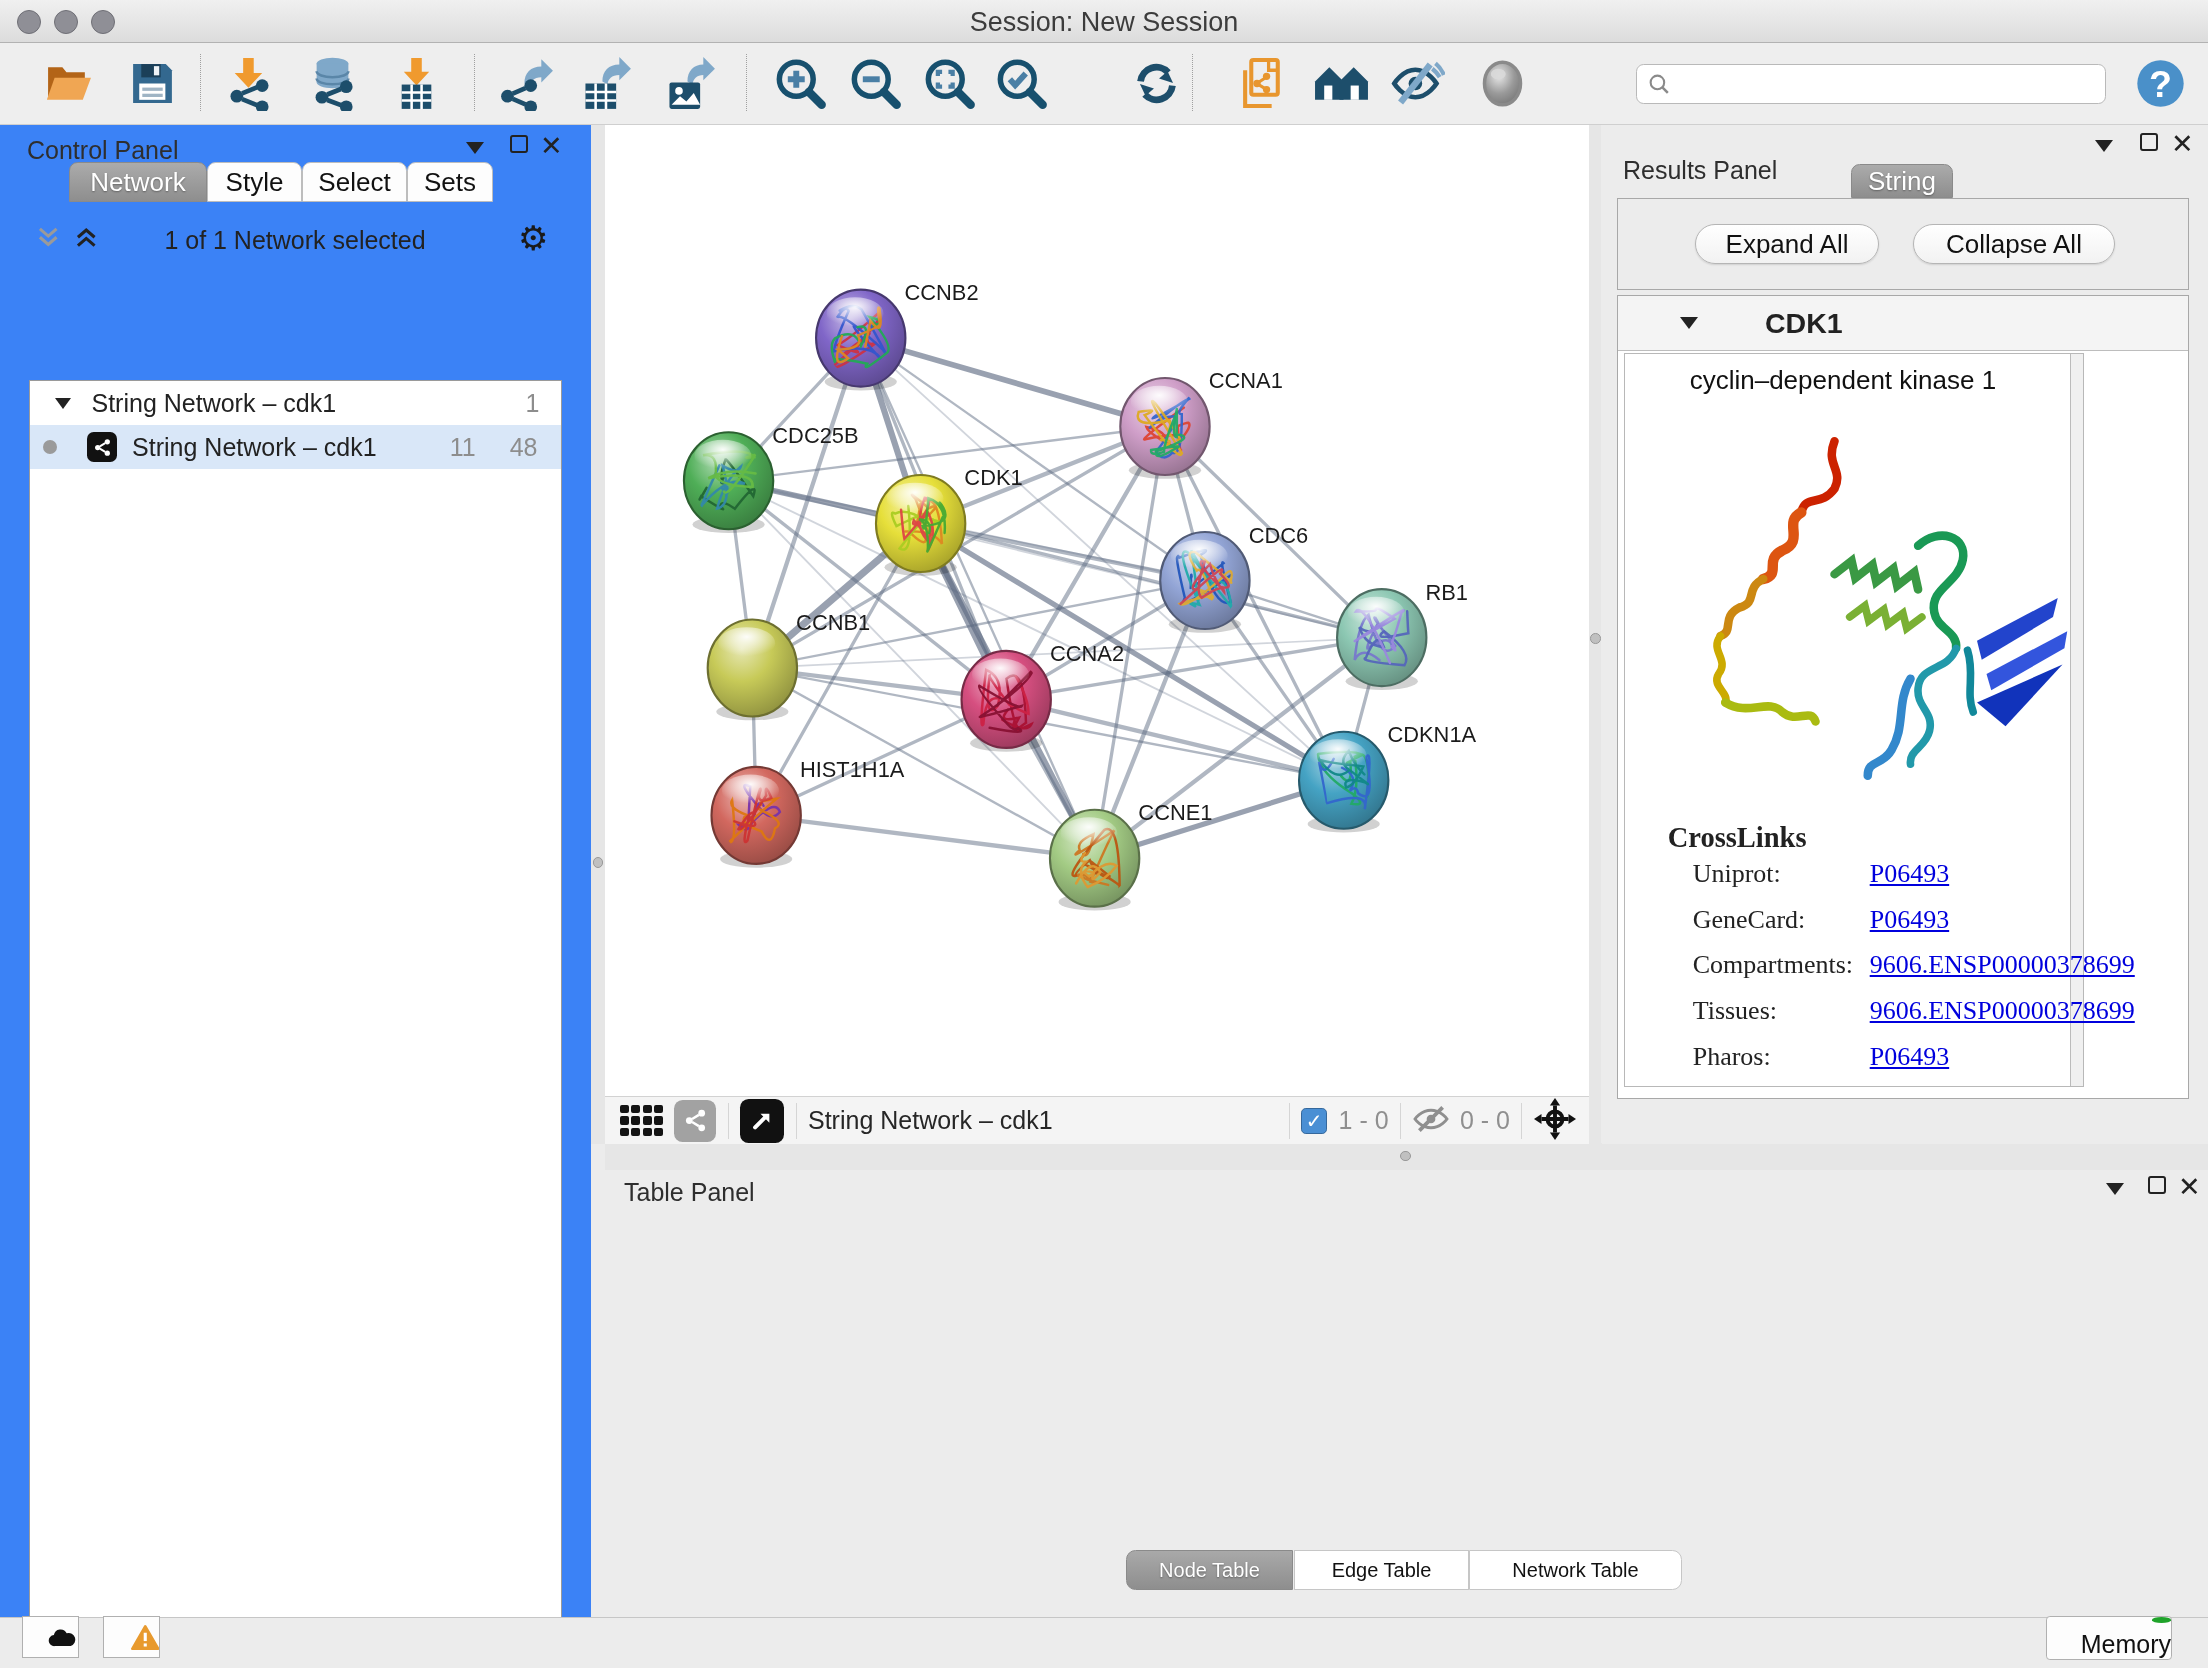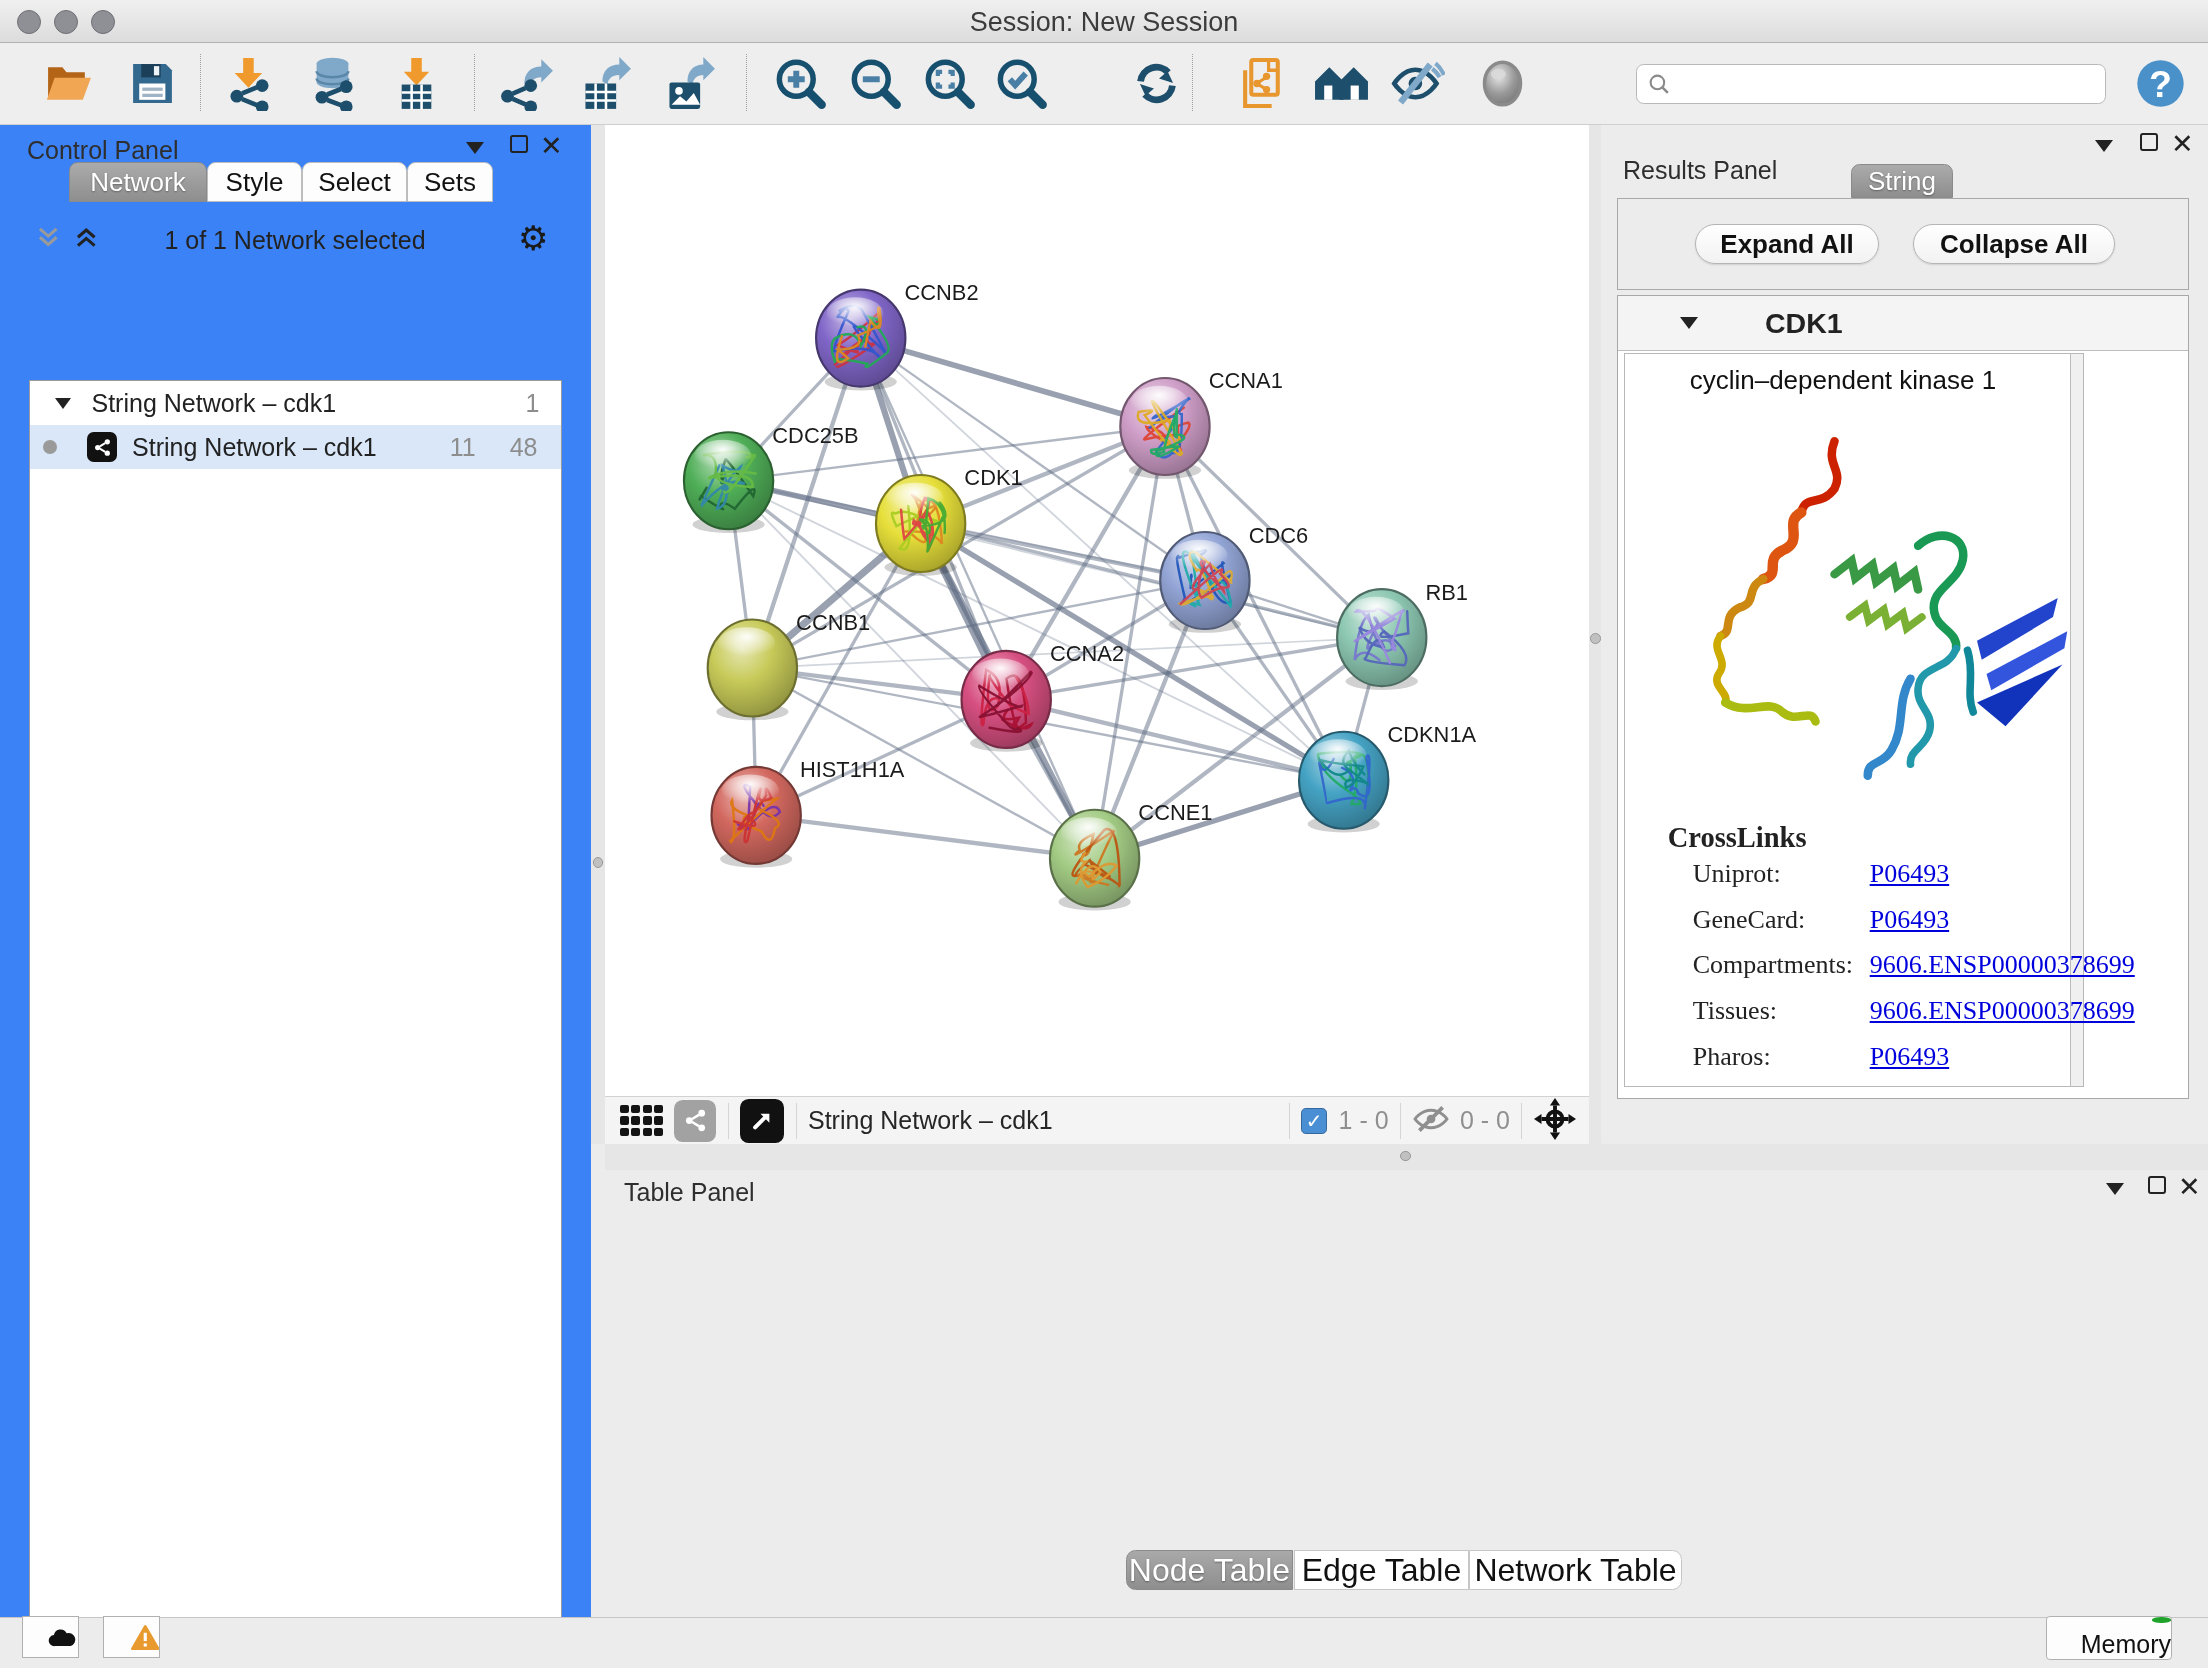--- a/index.html
+++ b/index.html
@@ -61,26 +61,26 @@
   .gridico span{width:8.6px;height:8.6px;background:#141414;border-radius:1.9px;}
 
   .vsplit{position:absolute;background:#e6e6e6;}
   .split-dot{position:absolute;width:10.5px;height:10.5px;border-radius:50%;
     background:#c0c0c0;border:1px solid #999;}
 
   
   .rbox{position:absolute;border:1.4px solid #a8a8a8;background:#ececec;}
   .btn{background:linear-gradient(#ffffff,#f2f2f2);border:1px solid #b5b5b5;border-radius:20px;
     font-size:26px;color:#111;display:flex;align-items:center;justify-content:center;
-    box-shadow:0 1px 1.9px rgba(0,0,0,.12);font-weight:bold;}
+    box-shadow:0 1px 1.9px rgba(0,0,0,.12);}
   .rescard{position:absolute;background:#fff;border:1px solid #b8b8b8;}
   .serif{font-family:"Liberation Serif","DejaVu Serif",serif;}
   .xlink{color:#0000dd;text-decoration:underline;}
   .btab{position:absolute;height:40px;display:flex;align-items:center;justify-content:center;
-    background:#fff;border:1px solid #c6c6c6;font-size:32px;color:#111;}
+    background:#fff;border:1px solid #c6c6c6;font-size:20px;color:#111;}
   .btab.sel{background:linear-gradient(#a9a9a9,#8e8e8e);color:#fff;
     text-shadow:0 1px 1.9px rgba(0,0,0,.35);border-color:#8a8a8a;}
 
   
   .statusbar{position:absolute;left:0;top:1617px;width:2208px;height:51px;
     background:#ececec;border-top:1px solid #c6c6c6;}
   .sbtn{position:absolute;top:-1.9px;background:#fdfdfd;border:1.9px solid #b0b0b0;
     display:flex;align-items:flex-end;justify-content:center;flex-direction:column;}
   svg text{font-family:"Liberation Sans","DejaVu Sans",sans-serif;}
 </style>

